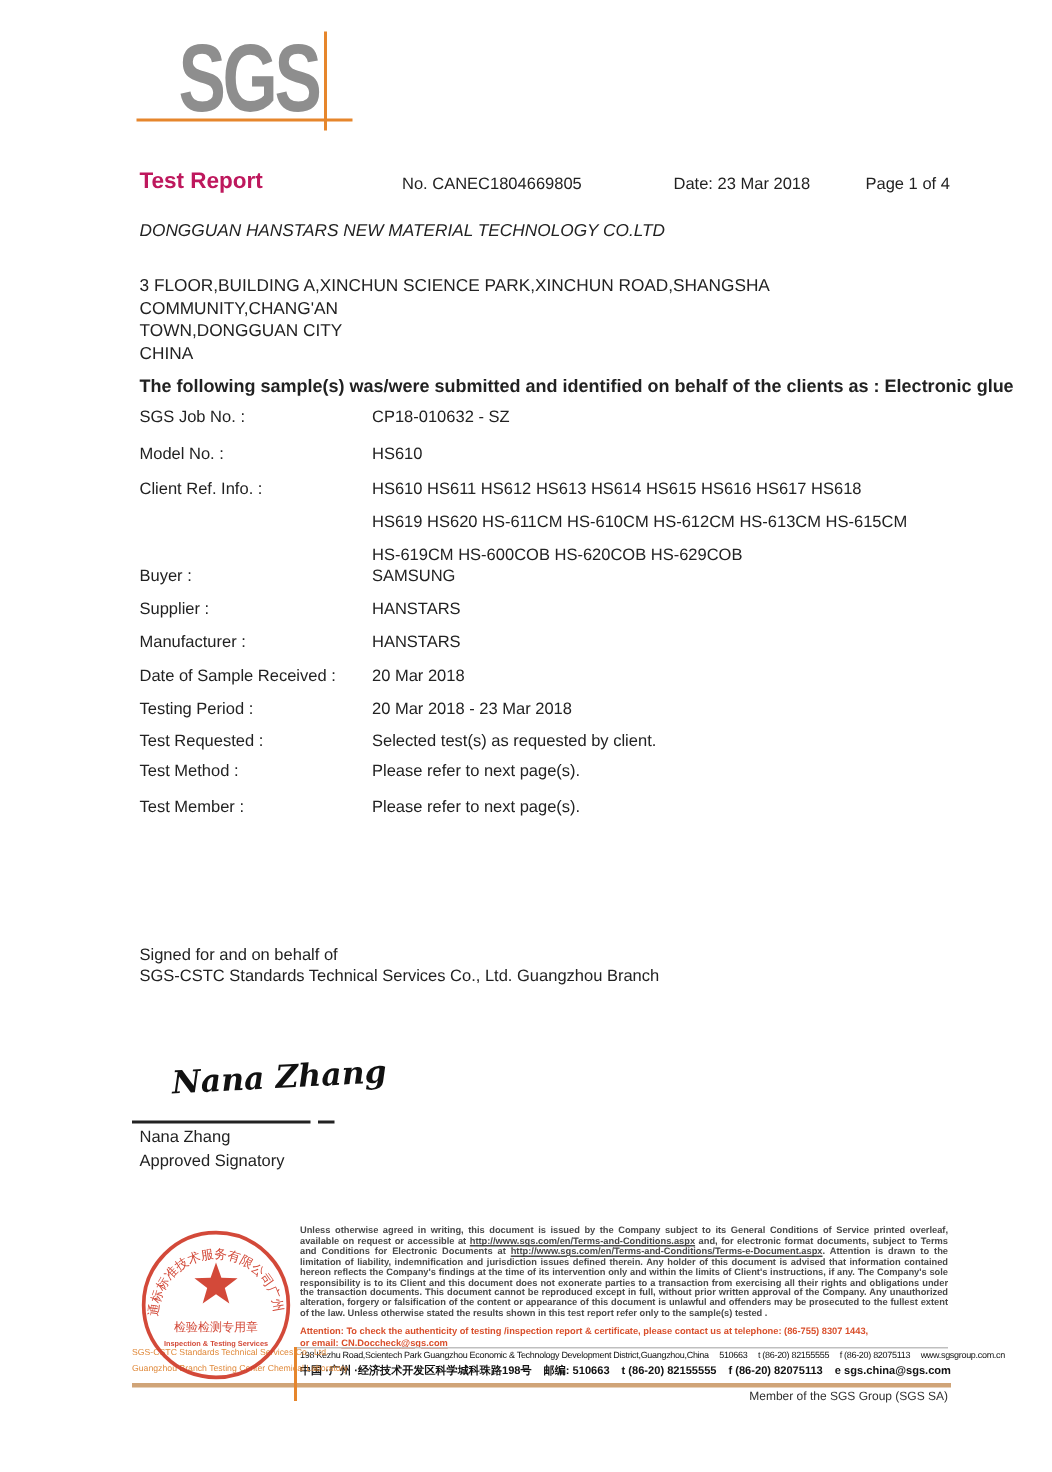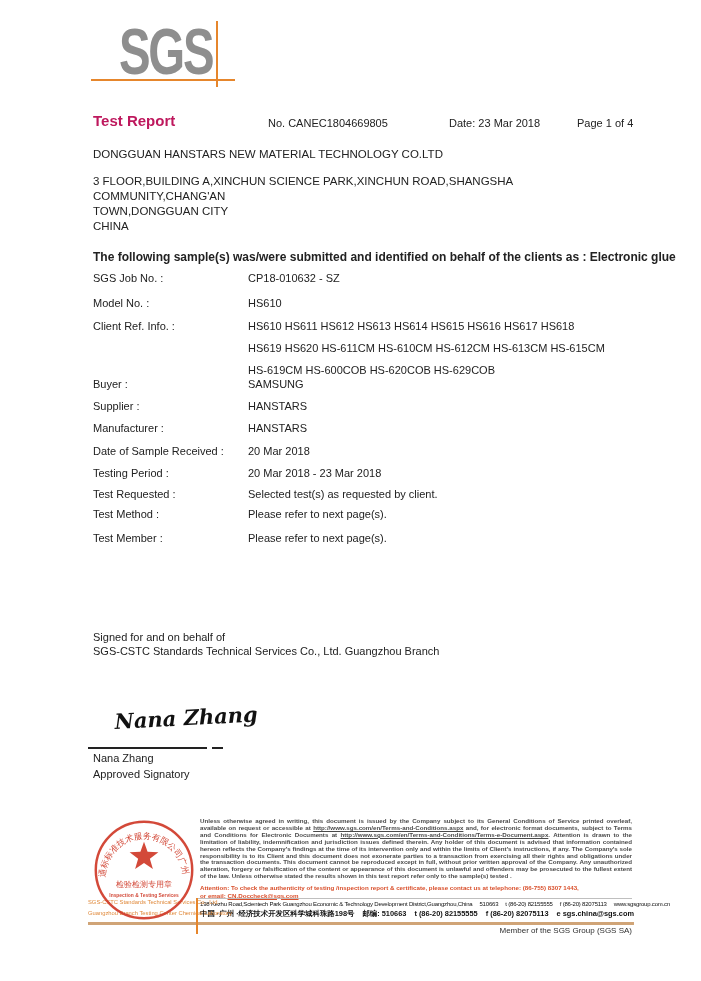--- a/index.html
+++ b/index.html
@@ -13,22 +13,22 @@
   #hLine{left:91px;top:79px;width:144px;height:2px;background:#e6862c;}
   #vLine{left:216px;top:21px;width:2px;height:66px;background:#e6862c;}
 
   
   #title{left:93px;top:112px;font-size:15px;font-weight:700;color:#be185d;}
   #reportNo{left:268px;top:117px;font-size:11px;}
   #date{left:449px;top:117px;font-size:11px;}
   #pageNum{left:577px;top:117px;font-size:11px;}
 
   
-  #clientName{left:93px;top:148px;font-size:11.5px;}
-  #clientAddr{left:93px;top:174px;font-size:11.5px;line-height:15px;white-space:pre-line;width:545px;}
+  #clientName{left:93px;top:148px;font-size:11.5px;font-style:italic;}
+  #clientAddr{left:93px;top:184px;font-size:11.5px;line-height:15px;white-space:pre-line;width:545px;}
   #intro{left:93px;top:250px;font-size:12px;font-weight:bold;}
 
   
   .row{position:absolute;left:93px;font-size:11px;line-height:22px;width:560px;}
   .flabel{display:inline-block;width:155px;vertical-align:top;}
   .fvalue{display:inline-block;vertical-align:top;white-space:pre-line;width:395px;}
 
   
   .signedLine{left:93px;font-size:11px;}
   #sigScript{left:114px;top:709px;font-family:"DejaVu Serif","Liberation Serif",serif;

